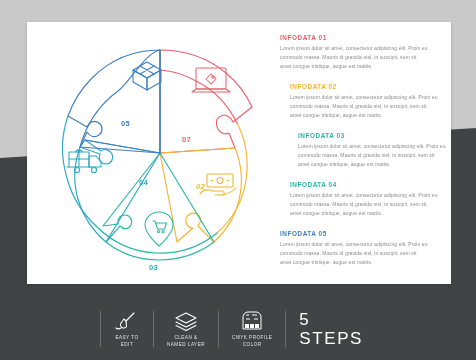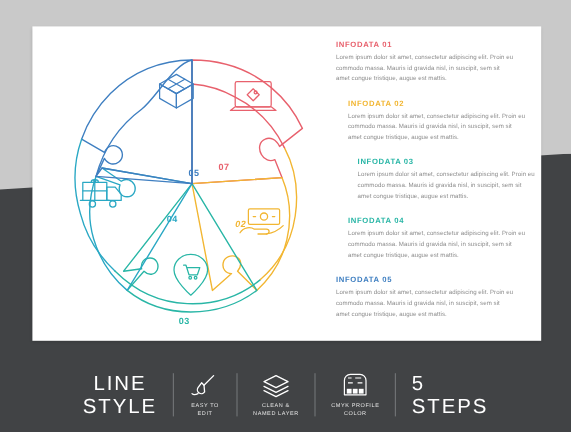--- a/index.html
+++ b/index.html
@@ -233,21 +233,21 @@
             <path d="M124 40 v12 l-14 8 v-12 Z"></path>
             <path d="M103 36 l14 8 M117 36 l-14 8"></path>
           </g>
         </g>
       </svg>
 
       <span class="seg-num" style="left:145px; top:105px; color:#e8616d;">07</span>
       <span class="seg-num" style="left:159px; top:152px; color:#f2b632;font-style:italic;">02</span>
       <span class="seg-num" style="left:112px; top:189px; color:#29b6a6;margin-top:44px;">03</span>
       <span class="seg-num" style="left:70px; top:148px; color:#2aa8c4;padding-left:32px;">04</span>
-      <span class="seg-num" style="left:84px; top:110px; color:#3f7fc1;margin-left:36px;">05</span>
+      <span class="seg-num" style="left:84px; top:89px; color:#3f7fc1;">05</span>
     </div>
 
     <div class="textcol">
 
       <div class="block" style="left:0px; top:0px;">
         <h3 style="color:#e8616d;">INFODATA 01</h3>
         <p>Lorem ipsum dolor sit amet, consectetur adipiscing elit. Proin eu commodo massa. Mauris id gravida nisl, in suscipit, sem sit amet congue tristique, augue est mattis.</p>
       </div>
 
       <div class="block" style="left:10px; top:49px;">
@@ -268,24 +268,20 @@
       <div class="block" style="left:0px; top:196px;">
         <h3 style="color:#3f7fc1;">INFODATA 05</h3>
         <p>Lorem ipsum dolor sit amet, consectetur adipiscing elit. Proin eu commodo massa. Mauris id gravida nisl, in suscipit, sem sit amet congue tristique, augue est mattis.</p>
       </div>
 
     </div>
   </div>
 
   <div class="footer">
 
-    <div class="f-cell">
-      <div class="f-big">LINE</div>
-      <div class="f-big">STYLE</div>
-    </div>
 
     <div class="f-div"></div>
 
     <div class="f-cell">
       <div class="f-icon">
         <svg viewBox="0 0 26 22" fill="none" stroke="#ffffff" stroke-width="1.1" stroke-linecap="round" stroke-linejoin="round">
           <path d="M20 3 L12 11"></path>
           <path d="M12 11 l-2 -2 l-3 4 c-1 1.5 -0.5 3.5 1 4.5 c1.5 1 3.5 0.5 4.5 -1 Z"></path>
           <path d="M7 18 c-2 1 -4 1 -5 0"></path>
         </svg>

